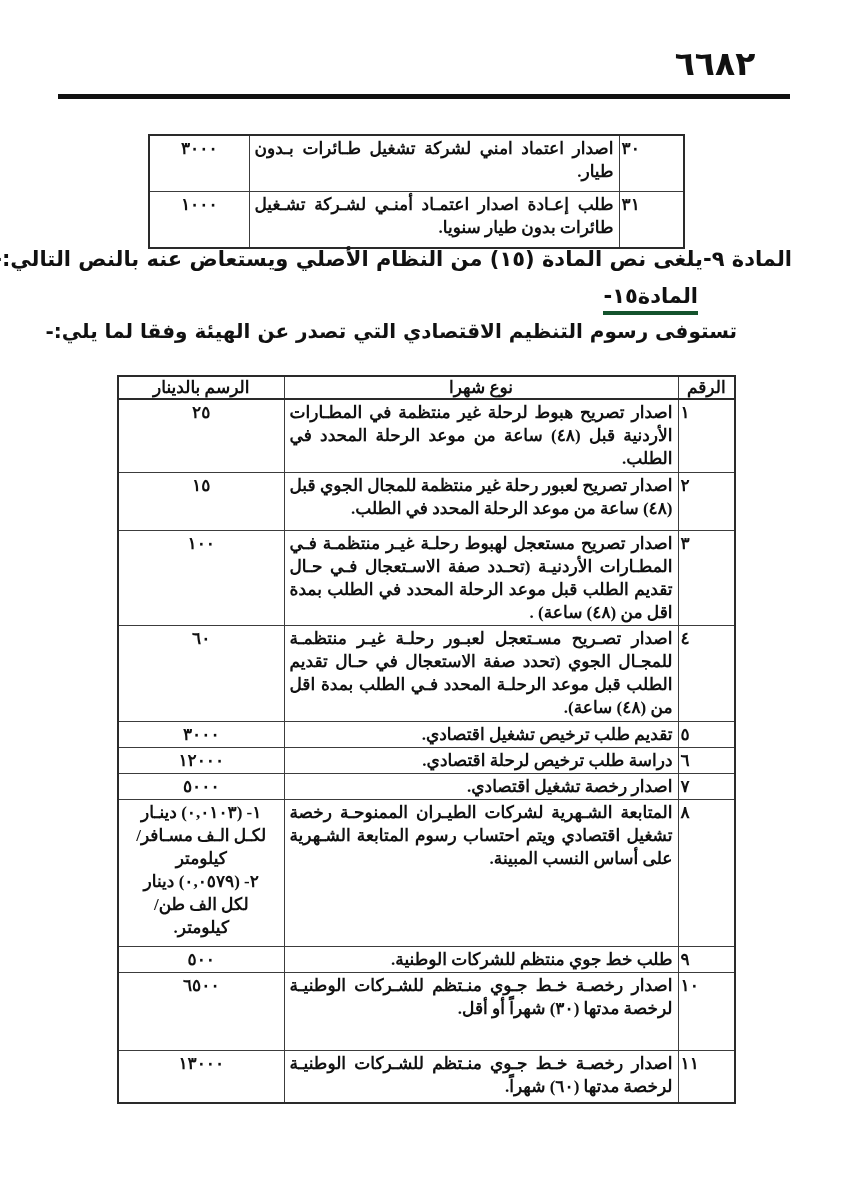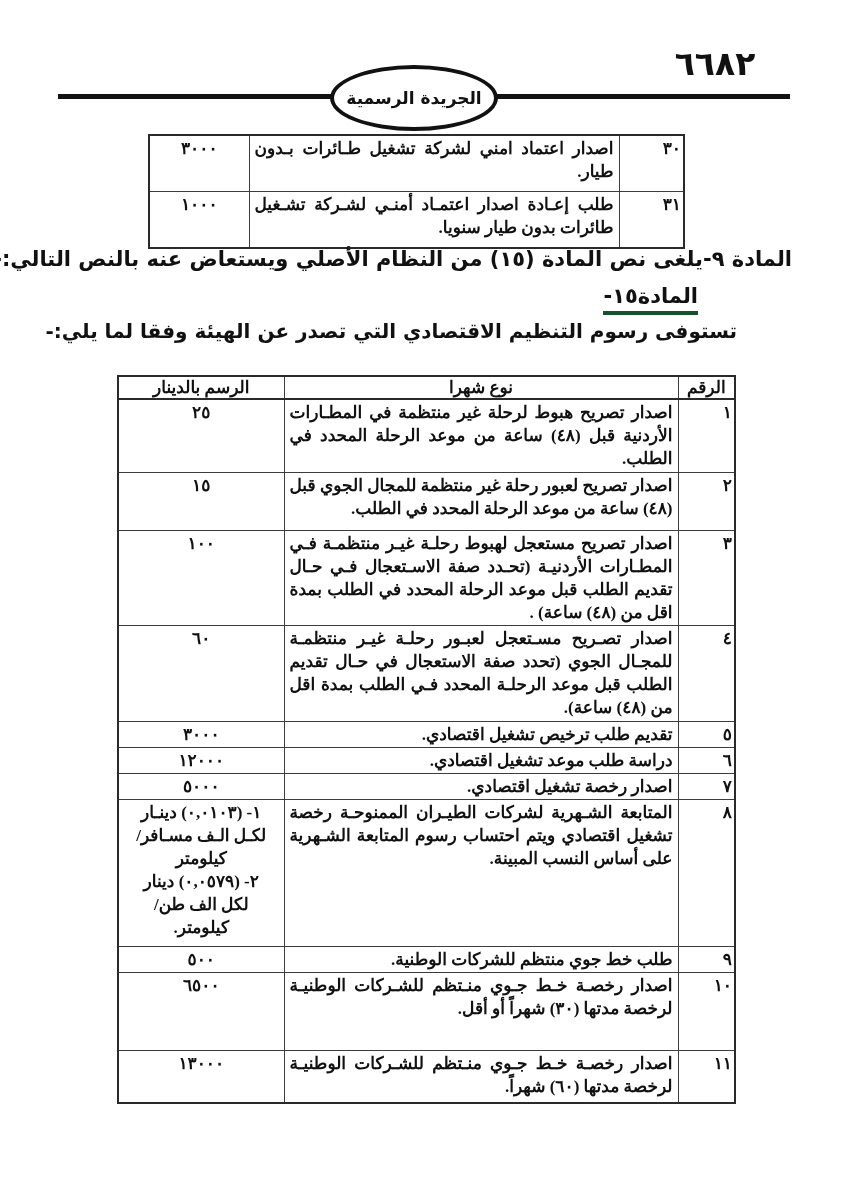--- a/index.html
+++ b/index.html
@@ -36,21 +36,21 @@
     border:1px solid #3c3c3c;
     vertical-align:top;
     padding:1px 5px;
     font-size:17px;
     line-height:23px;
     font-weight:bold;
     box-sizing:border-box;
     overflow:hidden;
     font-family:Liberation Serif, serif;
   }
-  .num-cell{text-align:right;padding:1px 2px;}
+  .num-cell{text-align:left;padding:1px 2px;}
   .desc-cell{text-align:justify;text-align-last:right;}
   .fee-cell{text-align:center;white-space:pre-line;}
   
   .top-table{position:absolute;top:134px;left:148px;width:535px;border:2px solid #2a2a2a;}
   
   .article-line1{
     position:absolute;top:247px;right:58px;
     font-size:21px;white-space:nowrap;
   }
   .article-line2{
@@ -69,23 +69,20 @@
     padding:0 4px;line-height:21px;
   }
 </style>
 </head>
 <body>
 
 <div id="page">
 
   <div class="page-number">٦٦٨٢</div>
   <div class="header-rule"></div>
-  <div class="gazette-seal">
-    <span>الجريدة الرسمية</span>
-  </div>
 
   <table class="top-table">
     <colgroup>
         <col style="width:65px">
         <col style="width:370px">
         <col style="width:100px">
       </colgroup>
     <tbody>
       <tr style="height:56px">
         <td class="num-cell">٣٠</td>
@@ -138,21 +135,21 @@
         <td class="desc-cell">اصدار تصـريح مسـتعجل لعبـور رحلـة غيـر منتظمـة للمجـال الجوي (تحدد صفة الاستعجال في حـال تقديم الطلب قبل موعد الرحلـة المحدد فـي الطلب بمدة اقل من (٤٨) ساعة).</td>
         <td class="fee-cell">٦٠</td>
       </tr>
       <tr style="height:24px">
         <td class="num-cell">٥</td>
         <td class="desc-cell">تقديم طلب ترخيص تشغيل اقتصادي.</td>
         <td class="fee-cell">٣٠٠٠</td>
       </tr>
       <tr style="height:24px">
         <td class="num-cell">٦</td>
-        <td class="desc-cell">دراسة طلب موعد تشغيل اقتصادي.</td>
+        <td class="desc-cell">دراسة طلب ترخيص لرحلة اقتصادي.</td>
         <td class="fee-cell">١٢٠٠٠</td>
       </tr>
       <tr style="height:24px">
         <td class="num-cell">٧</td>
         <td class="desc-cell">اصدار رخصة تشغيل اقتصادي.</td>
         <td class="fee-cell">٥٠٠٠</td>
       </tr>
       <tr style="height:147px">
         <td class="num-cell">٨</td>
         <td class="desc-cell">المتابعة الشـهرية لشركات الطيـران الممنوحـة رخصة تشغيل اقتصادي ويتم احتساب رسوم المتابعة الشـهرية على أساس النسب المبينة.</td>

